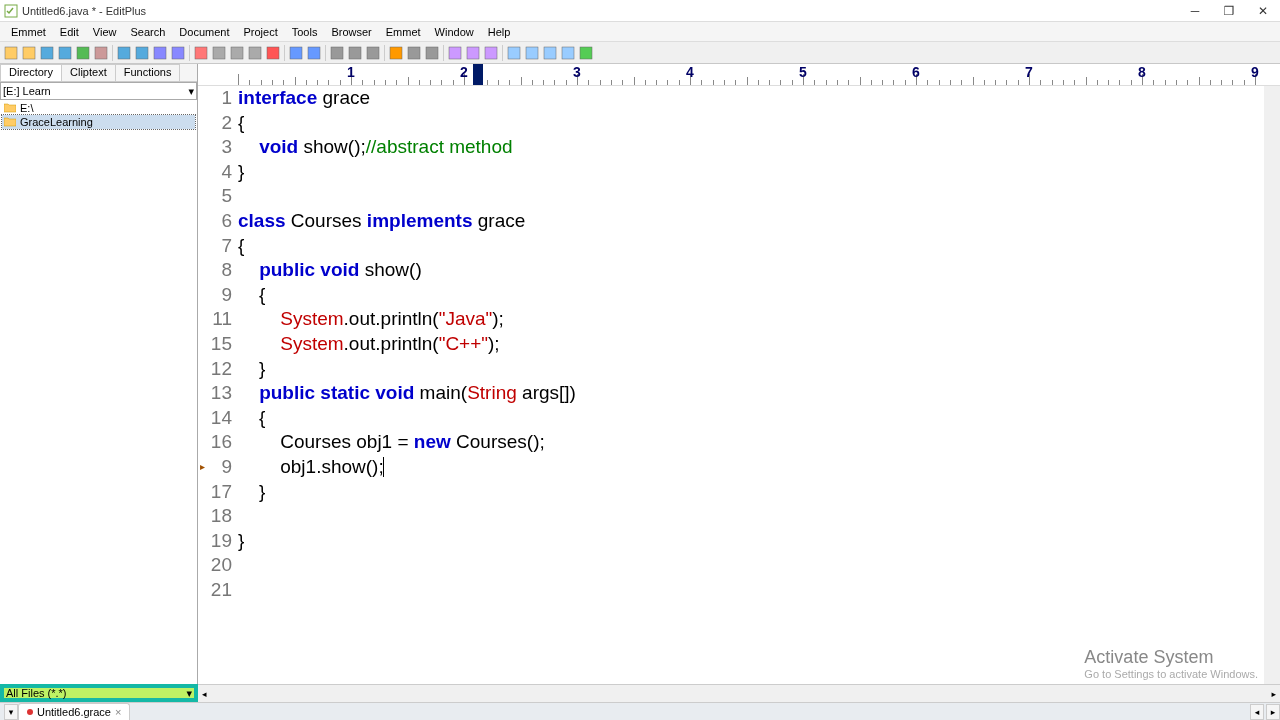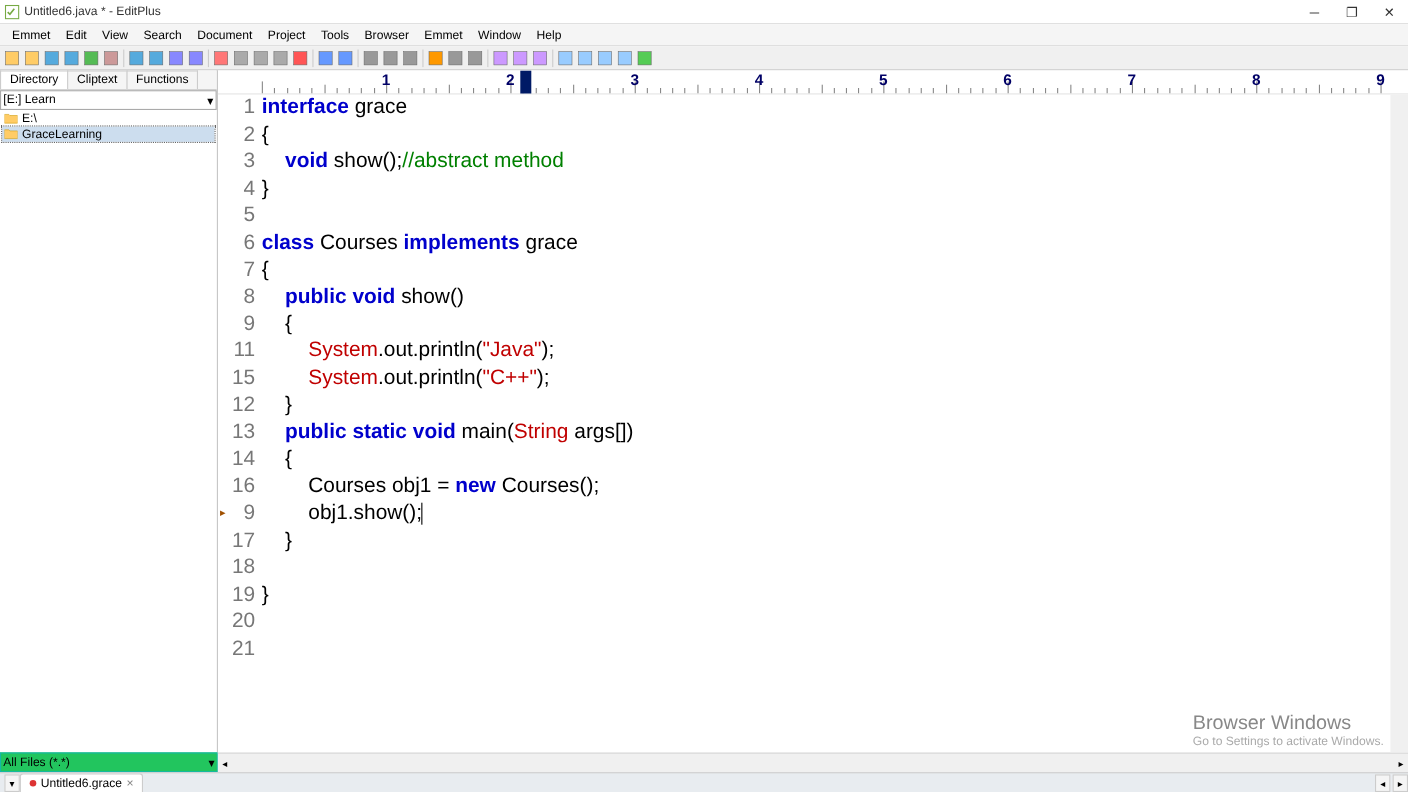--- a/index.html
+++ b/index.html
@@ -37,21 +37,21 @@
 .gutter div { height: 24.6px; }
 .gutter .mark::before { content: "▸"; float: left; margin-left: 2px; font-size: 10px; color: #a05000; }
 .code { white-space: pre; }
 .code-line { height: 24.6px; }
 .kw { color: #0000cc; font-weight: bold; }
 .cm { color: #008000; }
 .str { color: #c00000; }
 .c-scrollbar { position: absolute; right: 0; top: 0; bottom: 0; width: 16px; background: #f0f0f0; }
 .cursor-caret { border-left: 1px solid #000; display: inline-block; height: 20px; vertical-align: text-bottom; margin-left: -1px; }
 .bottom-strip { height: 36px; display: flex; flex-direction: column; }
-.file-filter { height: 18px; border: 1px solid #14b8a6; font-size: 11px; display: flex; align-items: center; padding: 0 2px; background: #22c55e; width: 198px; }
+.file-filter { height: 18px; border: 4px solid #14b8a6; font-size: 11px; display: flex; align-items: center; padding: 0 2px; background: #bef264; width: 198px; }
 .file-filter .drop { margin-left: auto; cursor: pointer; }
 .doc-tabs { height: 20px; background: #e8ecf0; display: flex; align-items: flex-end; font-size: 11px; padding-left: 2px; gap: 0; border-top: 1px solid #ccc; }
 .doc-tab { background: #fff; border: 1px solid #ccc; border-bottom: none; padding: 2px 8px; display: flex; align-items: center; gap: 4px; cursor: pointer; border-radius: 3px 3px 0 0; }
 .doc-tab .red-dot { width: 6px; height: 6px; background: #d33; border-radius: 50%; }
 .doc-tabs .navbtn { width: 14px; height: 16px; background: #f5f5f5; border: 1px solid #ccc; display: flex; align-items: center; justify-content: center; font-size: 9px; margin-left: 2px; cursor: pointer; }
 .watermark { position: absolute; right: 22px; bottom: 40px; text-align: left; color: #999; pointer-events: none; }
 .watermark .t1 { font-size: 18px; color: #888; }
 .watermark .t2 { font-size: 11px; color: #aaa; }
 </style>
 </head>
@@ -431,15 +431,15 @@
       <span>Untitled6.grace</span>
       <span style="color:#888;">×</span>
     </span>
     <span style="flex:1"></span>
     <span class="navbtn">◂</span>
     <span class="navbtn">▸</span>
   </div>
 </div>
 
 <div class="watermark">
-  <div class="t1">Browser Windows</div>
+  <div class="t1">Activate System</div>
   <div class="t2">Go to Settings to activate Windows.</div>
 </div>
 
 </body></html>

